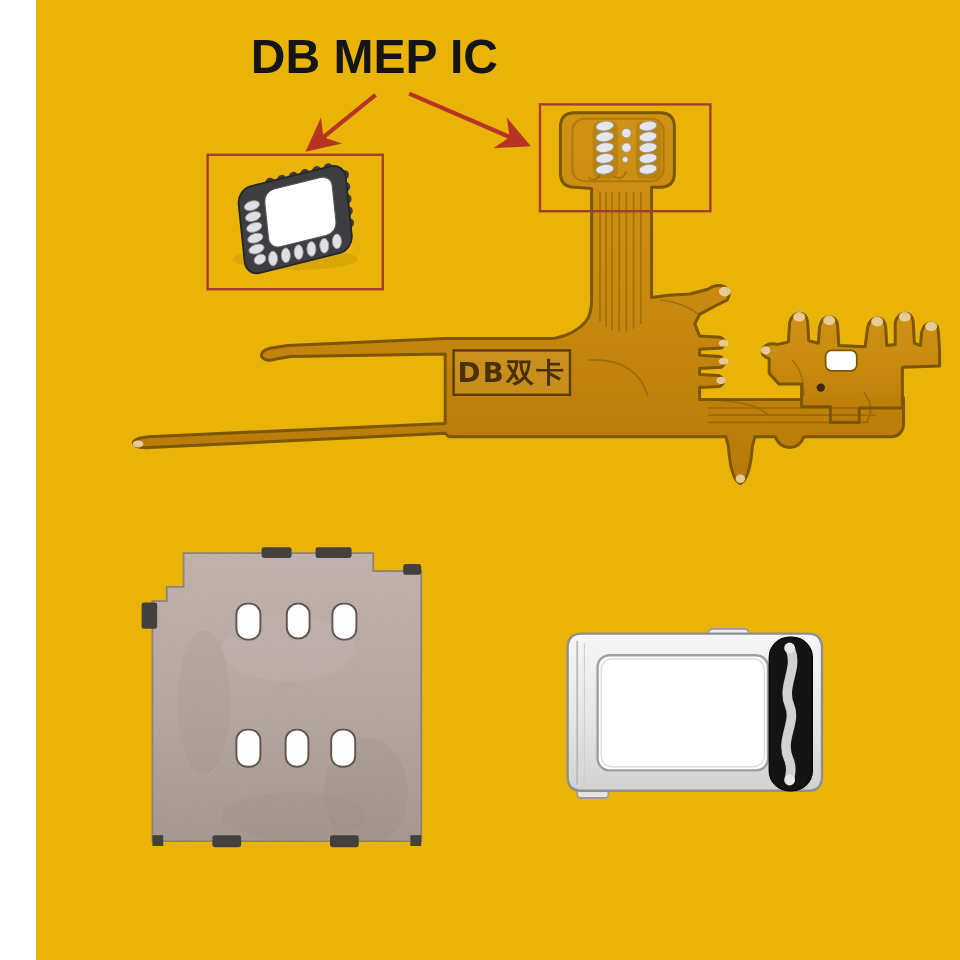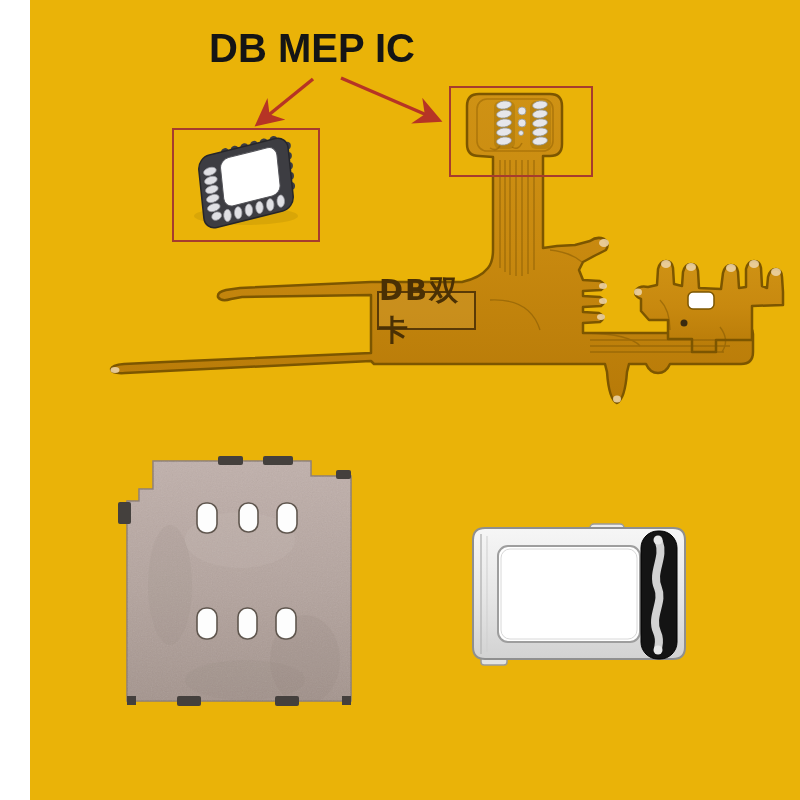--- a/index.html
+++ b/index.html
@@ -13,21 +13,21 @@
     font-size:40px;font-weight:700;color:#151515;letter-spacing:0px;
     line-height:44px;white-space:nowrap;
   }
   .callout{border:2px solid #a63c2e;background:transparent;}
   .ic-box{left:142px;top:128px;width:144px;height:110px;}
   .head-box{left:419px;top:86px;width:140px;height:87px;}
   .cable-label{
     left:347px;top:291px;width:99px;height:39px;
     border:2px solid #5a3a06;box-sizing:border-box;
     display:flex;align-items:center;justify-content:center;
-    font-size:29px;font-weight:700;color:#4a3004;letter-spacing:2px;
+    font-size:23px;font-weight:700;color:#4a3004;letter-spacing:2px;
     background:rgba(255,225,140,0.13);
     font-family:"DejaVu Sans","Liberation Sans",sans-serif;
   }
   svg{display:block;}
 </style>
 </head>
 <body>
 
 <div class="canvas">
 

